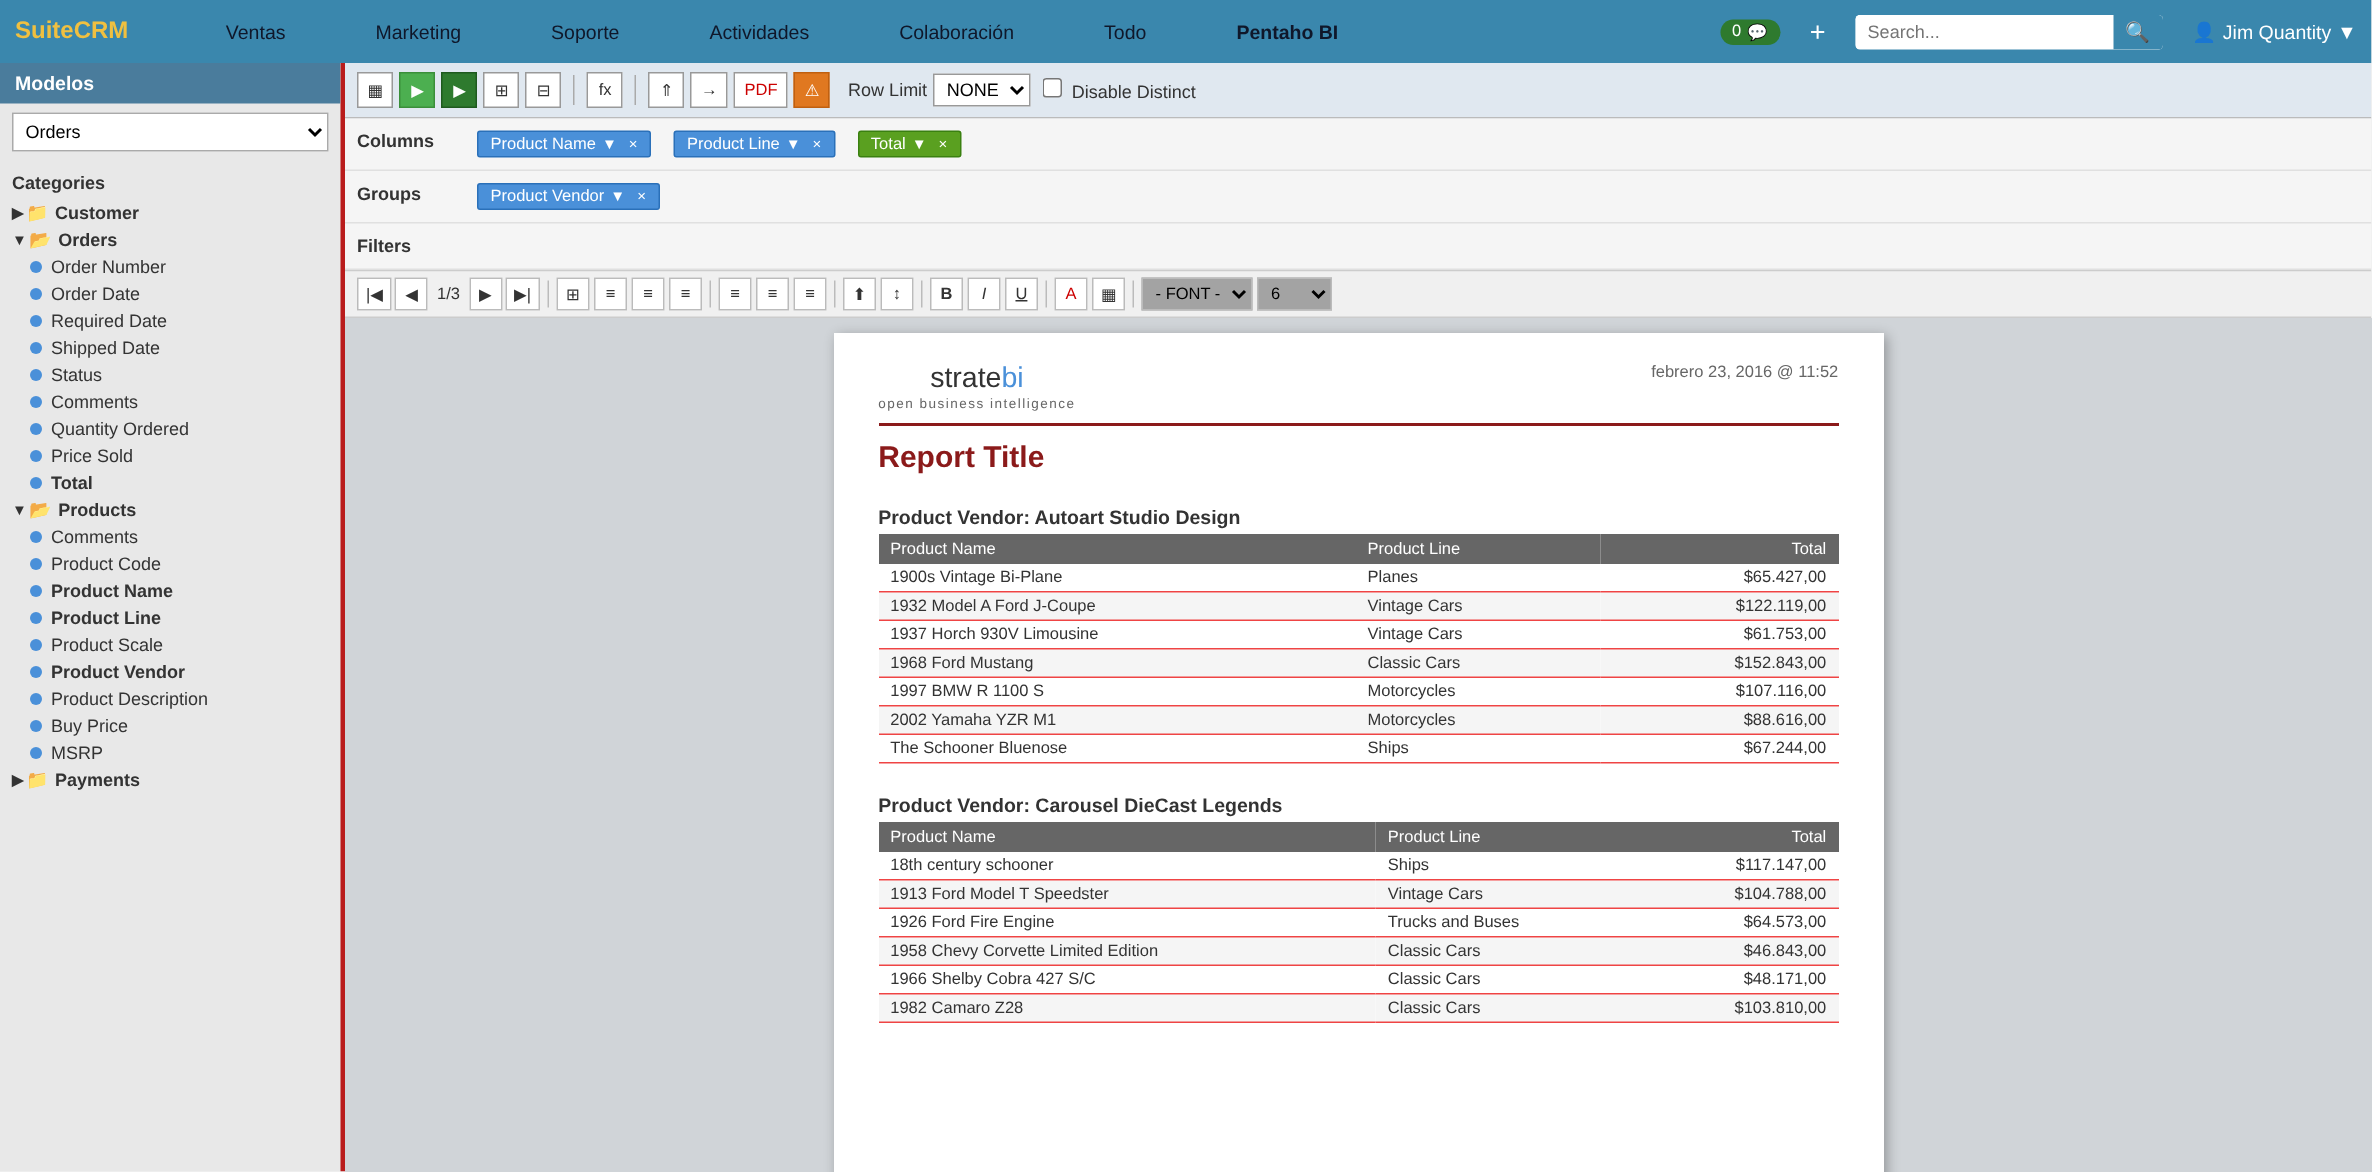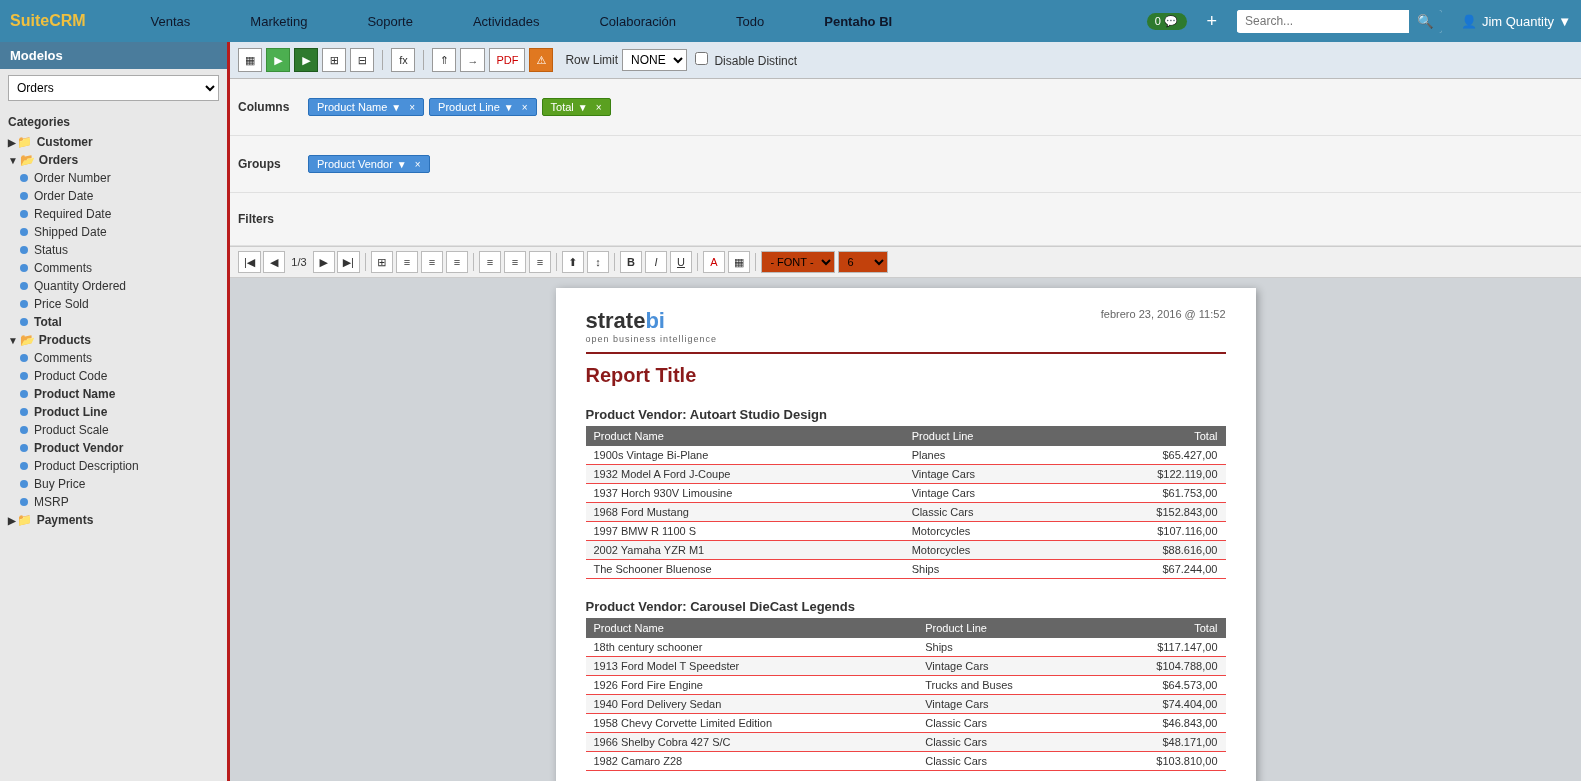--- a/index.html
+++ b/index.html
@@ -190,24 +190,23 @@
     }
     .checkbox-input { margin-right: 3px; }
 
     
     .config-area {
       background: #f5f5f5;
       border-bottom: 1px solid #ccc;
     }
     .config-row {
       display: flex;
-      align-items: center;
-      padding: 19px 8px;
+      padding: 8px 8px;
       border-bottom: 1px solid #e0e0e0;
-      gap: 5px;
+      gap: 15px;
     }
     .config-label {
       width: 65px;
       font-weight: bold;
       font-size: 12px;
       color: #333;
       flex-shrink: 0;
     }
     .config-tag {
       display: inline-flex;
@@ -243,21 +242,21 @@
       display: flex;
       align-items: center;
       justify-content: center;
       color: #333;
     }
     .fmt-sep { width: 1px; height: 18px; background: #bbb; margin: 0 2px; }
     .fmt-select {
       border: 1px solid #bbb;
       padding: 1px 4px;
       font-size: 11px;
-      background: #c2410c;
+      background: #a3a3a3;
       height: 22px;
     }
     .fmt-nav {
       display: flex;
       align-items: center;
       gap: 2px;
     }
     .page-indicator {
       font-size: 11px;
       color: #333;
@@ -286,22 +285,23 @@
       align-items: flex-start;
       margin-bottom: 10px;
       padding-bottom: 8px;
       border-bottom: 2px solid #8b1a1a;
     }
     .report-logo {
       display: flex;
       flex-direction: column;
     }
     .logo-text {
-      font-size: 22px;
-      font-weight: bold;
+      font-size: 19px;
+      font-weight: normal;
+      text-align: center;
     }
     .logo-strate { color: #333; }
     .logo-bi { color: #4a90d9; }
     .logo-sub {
       font-size: 9px;
       color: #666;
       letter-spacing: 1px;
     }
     .report-date {
       font-size: 11px;
@@ -660,25 +660,20 @@
                   <td>1913 Ford Model T Speedster</td>
                   <td>Vintage Cars</td>
                   <td>$104.788,00</td>
                 </tr>
                 <tr>
                   <td>1926 Ford Fire Engine</td>
                   <td>Trucks and Buses</td>
                   <td>$64.573,00</td>
                 </tr>
                 <tr>
-                  <td>1940 Ford Delivery Sedan</td>
-                  <td>Vintage Cars</td>
-                  <td>$74.404,00</td>
-                </tr>
-                <tr>
                   <td>1958 Chevy Corvette Limited Edition</td>
                   <td>Classic Cars</td>
                   <td>$46.843,00</td>
                 </tr>
                 <tr>
                   <td>1966 Shelby Cobra 427 S/C</td>
                   <td>Classic Cars</td>
                   <td>$48.171,00</td>
                 </tr>
                 <tr>

